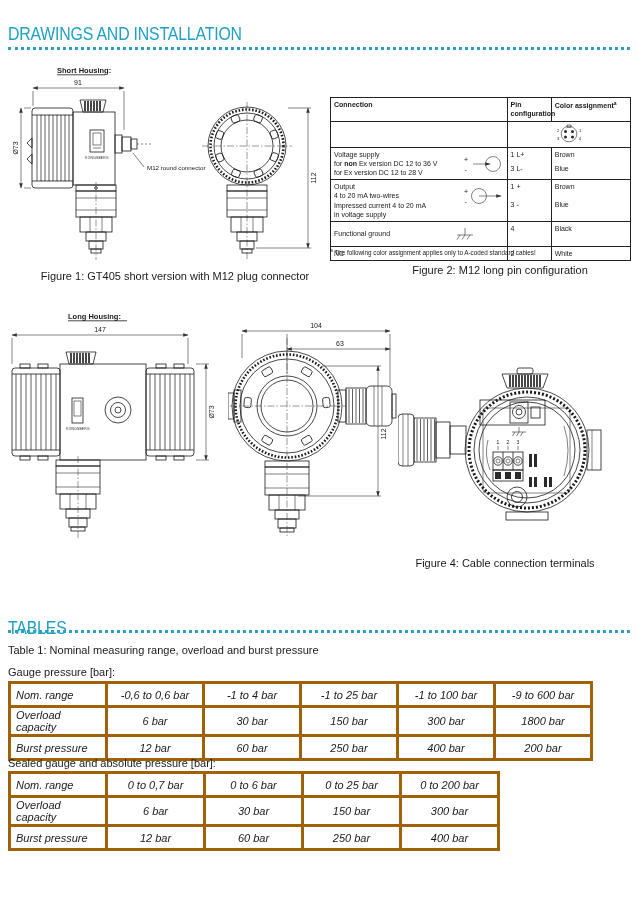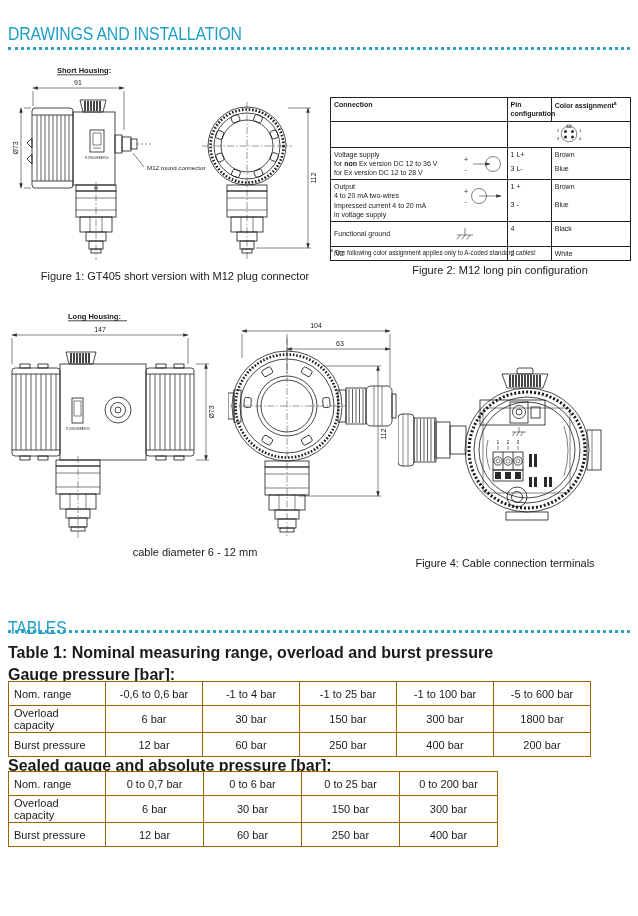--- a/index.html
+++ b/index.html
@@ -10,25 +10,25 @@
   }
   .abs { position:absolute; }
 
   
   .heading { color:#1d9fc6; font-size:18px; font-weight:400; letter-spacing:-0.2px; white-space:nowrap; }
   .heading .squeeze { display:inline-block; transform:scaleX(0.88); transform-origin:0 50%; }
   .dotline { border-top:3px dotted #2aa0c5; height:0; }
 
   
   .caption { font-size:11px; text-align:center; line-height:1.35; }
-  .plain   { font-size:16px;font-weight:bold; }
+  .plain   { font-size:11px; }
 
   
   table.ptable { border-collapse:collapse; table-layout:fixed; border:1.5px solid #222; background:#fff; }
-  table.ptable td { border:1px solid #a16207; font-size:11px; height:24px; text-align:center; padding:1px 8px; }
+  table.ptable td { border:3px solid #a16207; font-size:11px; height:24px; text-align:center; padding:1px 8px;font-style:italic; }
   table.ptable td.rowlabel { text-align:left; padding-left:5px; }
 
   
   table.pintable { border-collapse:collapse; table-layout:fixed; width:301px; border:1px solid #222; background:#fff; }
   table.pintable th, table.pintable td {
     border:1px solid #222; font-size:7px; line-height:1.3; vertical-align:top;
     padding:2px 3px; text-align:left; font-weight:normal;
   }
   table.pintable th { font-weight:bold; }
   .conn-flex { display:flex; justify-content:space-between; align-items:flex-start; }
@@ -451,21 +451,20 @@
   <rect class="s" x="0" y="84" width="16" height="52" rx="4"></rect>
   <line class="thin" x1="5" y1="84" x2="5" y2="136"></line>
   <line class="thin" x1="10" y1="84" x2="10" y2="136"></line>
   <rect class="s" x="16" y="88" width="22" height="44"></rect>
   <path class="rib" d="M19 89V131M22.5 89V131M26 89V131M29.5 89V131M33 89V131M36.5 89V131"></path>
   <rect class="s" x="38" y="92" width="14" height="36"></rect>
   <rect class="s" x="52" y="96" width="16" height="28"></rect>
 </svg>
 
 <div class="abs caption" style="left:15px; top:545px; width:360px;">
-  <div>cable diameter 6 - 12 mm</div>
 </div>
 <div class="abs caption" style="left:385px; top:556px; width:240px;">Figure 4: Cable connection terminals</div>
 
 <div class="abs heading" style="left:8px; top:618px;">
   <span class="squeeze">TABLES</span>
 </div>
 <div class="abs dotline" style="left:8px; top:630px; width:622px;"></div>
 
 <div class="abs plain" style="left:8px; top:644px;">Table 1: Nominal measuring range, overload and burst pressure</div>
 
@@ -479,21 +478,21 @@
       <col style="width:97px">
       <col style="width:97px">
     </colgroup>
   <tbody>
       <tr>
     <td class="rowlabel">Nom. range</td>
     <td>-0,6 to 0,6 bar</td>
     <td>-1 to 4 bar</td>
     <td>-1 to 25 bar</td>
     <td>-1 to 100 bar</td>
-    <td>-5 to 600 bar</td>
+    <td>-9 to 600 bar</td>
   </tr>
   <tr>
     <td class="rowlabel">Overload capacity</td>
     <td>6 bar</td>
     <td>30 bar</td>
     <td>150 bar</td>
     <td>300 bar</td>
     <td>1800 bar</td>
   </tr>
   <tr>

